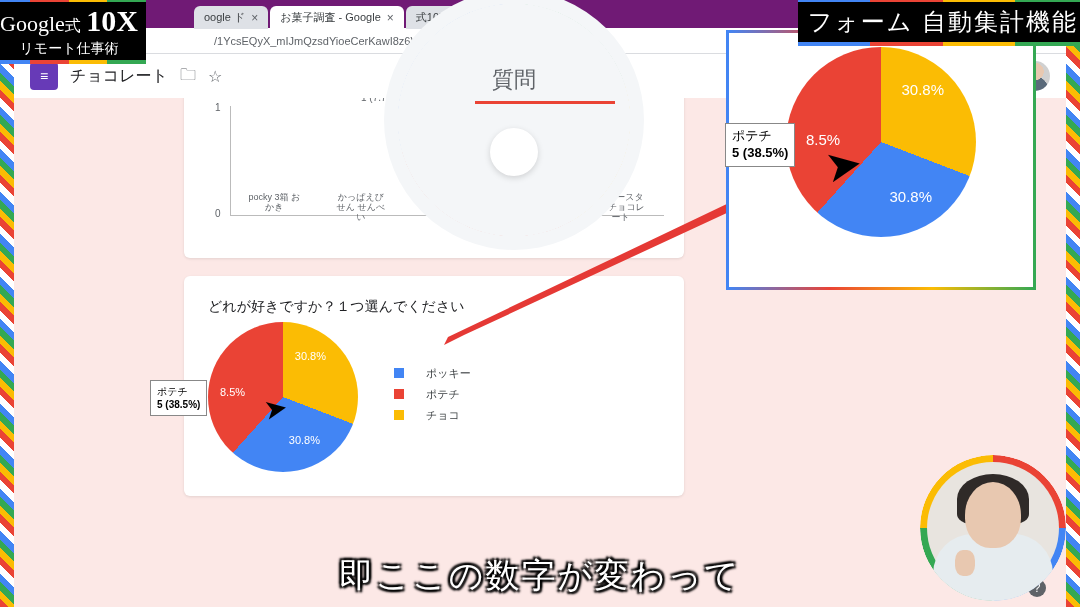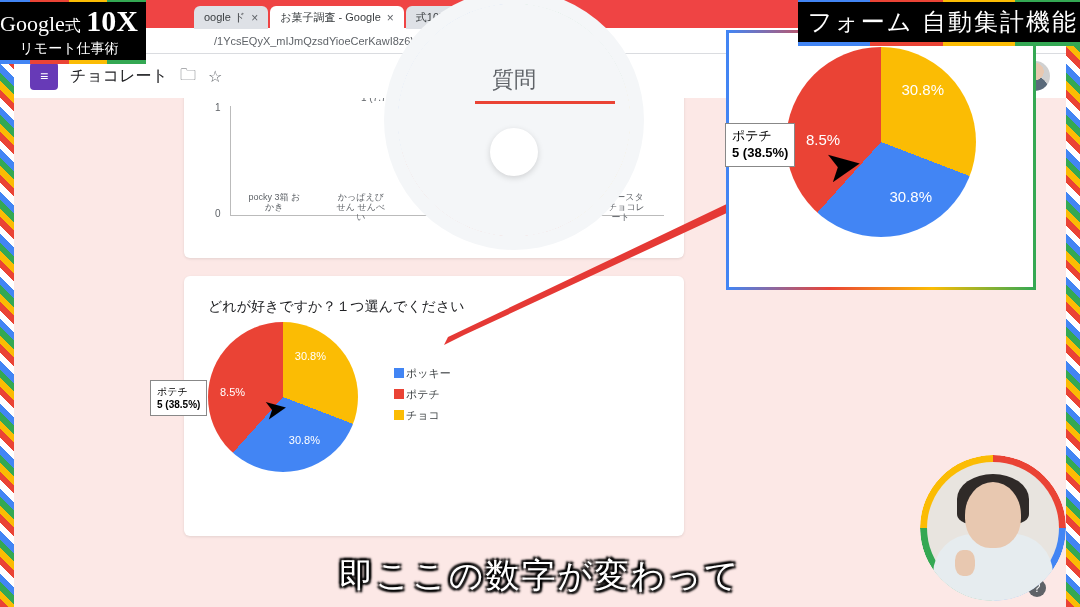--- a/index.html
+++ b/index.html
@@ -4,21 +4,21 @@
 <style>
 *{margin:0;padding:0;box-sizing:border-box}
 body{width:1080px;height:607px;overflow:hidden;font-family:Arial,"Hiragino Sans","Meiryo",sans-serif;background:#fff;position:relative}
 
 
 .frame-stripes{position:absolute;top:0;left:0;width:1080px;height:607px;pointer-events:none;z-index:1}
 .frame-stripes::before,.frame-stripes::after{content:"";position:absolute;top:0;bottom:0;width:14px;background:repeating-linear-gradient(45deg,#ea4335 0 6px,#fbbc04 6px 12px,#34a853 12px 18px,#4285f4 18px 24px,#fff 24px 30px)}
 .frame-stripes::before{left:0}
 .frame-stripes::after{right:0}
 
-.content{position:absolute;left:14px;top:0;right:14px;bottom:0;background:#ef4444;z-index:2}
+.content{position:absolute;left:14px;top:0;right:14px;bottom:0;background:#701a75;z-index:2}
 
 
 .badge-tl{position:absolute;left:-8px;top:-2px;z-index:60;color:#fff;font-family:"Times New Roman",serif}
 .badge-tl .row1{background:#000;padding:2px 8px;font-size:22px}
 .badge-tl .row1 .ten{font-size:30px;font-weight:700}
 .badge-tl .row2{background:#000;padding:0 8px 2px;font-size:14px;text-align:center}
 .badge-tl .bar{height:4px;background:linear-gradient(90deg,#4285f4 0 25%,#ea4335 25% 50%,#fbbc04 50% 75%,#34a853 75% 100%)}
 
 
 .banner-tr{position:absolute;right:-8px;top:-2px;z-index:60;color:#fff}
@@ -48,28 +48,28 @@
 .card{background:#fff;border-radius:6px;box-shadow:0 1px 3px rgba(0,0,0,.1);position:absolute}
 .bar-card{left:170px;top:-10px;width:500px;height:170px;padding:18px 20px 8px}
 .bar-plot{position:relative;height:110px;margin-left:26px;border-left:1px solid #bbb;border-bottom:1px solid #bbb}
 .bar-ylab{position:absolute;left:-16px;font-size:10px;color:#5f6368}
 .bar-row{position:absolute;bottom:0;width:100%;display:flex;justify-content:space-around;align-items:flex-end;height:100%}
 .bar-col{display:flex;flex-direction:column;align-items:center;width:52px}
 .bar-rect{width:30px;background:#ea8f8a}
 .bar-x{font-size:9px;color:#5f6368;text-align:center;line-height:1.1;margin-top:4px;height:22px}
 
 
-.pie-card{left:170px;top:178px;width:500px;height:260px;padding:22px 24px}
+.pie-card{left:170px;top:178px;width:500px;height:220px;padding:22px 24px}
 .pie-q{font-size:14px;color:#202124;margin-bottom:6px}
 .pie-sub{font-size:11px;color:#5f6368;margin-bottom:10px}
 .pie-wrap{display:flex;align-items:center;gap:36px;margin-top:6px;position:relative}
 .pie{width:150px;height:150px;border-radius:50%;position:relative;background:conic-gradient(#fbbc04 0deg 111deg,#4285f4 111deg 222deg,#ea4335 222deg 360deg)}
 .pie-lbl{position:absolute;color:#fff;font-size:11px}
 .legend{font-size:11px;color:#3c4043}
-.legend-row{display:flex;align-items:center;gap:2px;margin-bottom:6px}
+.legend-row{display:flex;align-items:center;gap:22px;margin-bottom:6px}
 .legend-sw{width:10px;height:10px}
 .tooltip{position:absolute;background:#fff;border:1px solid #888;font-size:10px;padding:4px 6px;line-height:1.3}
 .cursor{position:absolute;font-size:28px;color:#000;transform:rotate(-10deg)}
 
 
 .magnifier{position:absolute;left:370px;top:-10px;width:260px;height:260px;border-radius:50%;z-index:40;background:#f4f6f8;overflow:hidden;border:14px solid transparent}
 .magnifier::before{content:"";position:absolute;inset:-14px;border-radius:50%;padding:14px;background:conic-gradient(#34a853 0 72deg,#fbbc04 72deg 150deg,#ea4335 150deg 255deg,#4285f4 255deg 360deg);-webkit-mask:radial-gradient(circle,transparent 0 116px,#000 117px);mask:radial-gradient(circle,transparent 0 116px,#000 117px)}
 .mag-inner{position:absolute;inset:0;display:flex;flex-direction:column;align-items:center;justify-content:center}
 .mag-tabs{display:flex;gap:28px;font-size:22px;color:#5f6368;align-items:center}
 .mag-tabs .active{color:#ea4335}

